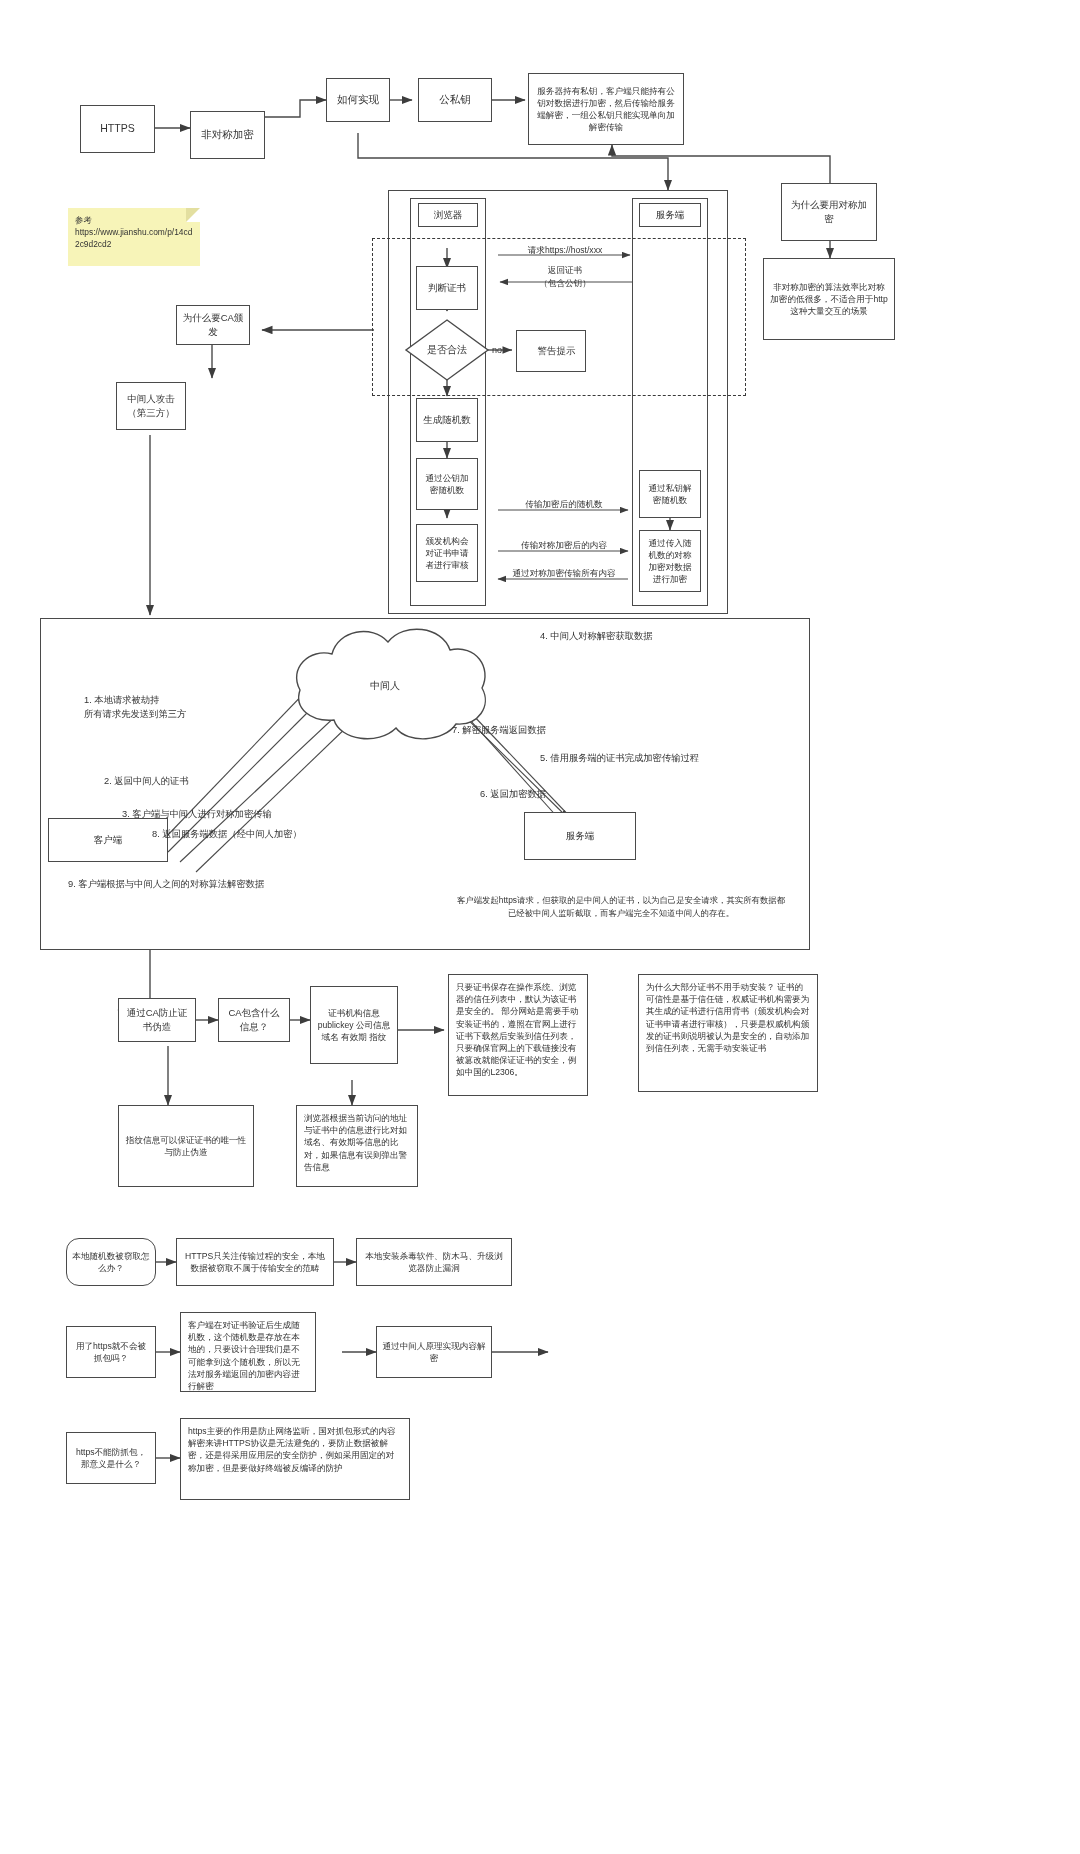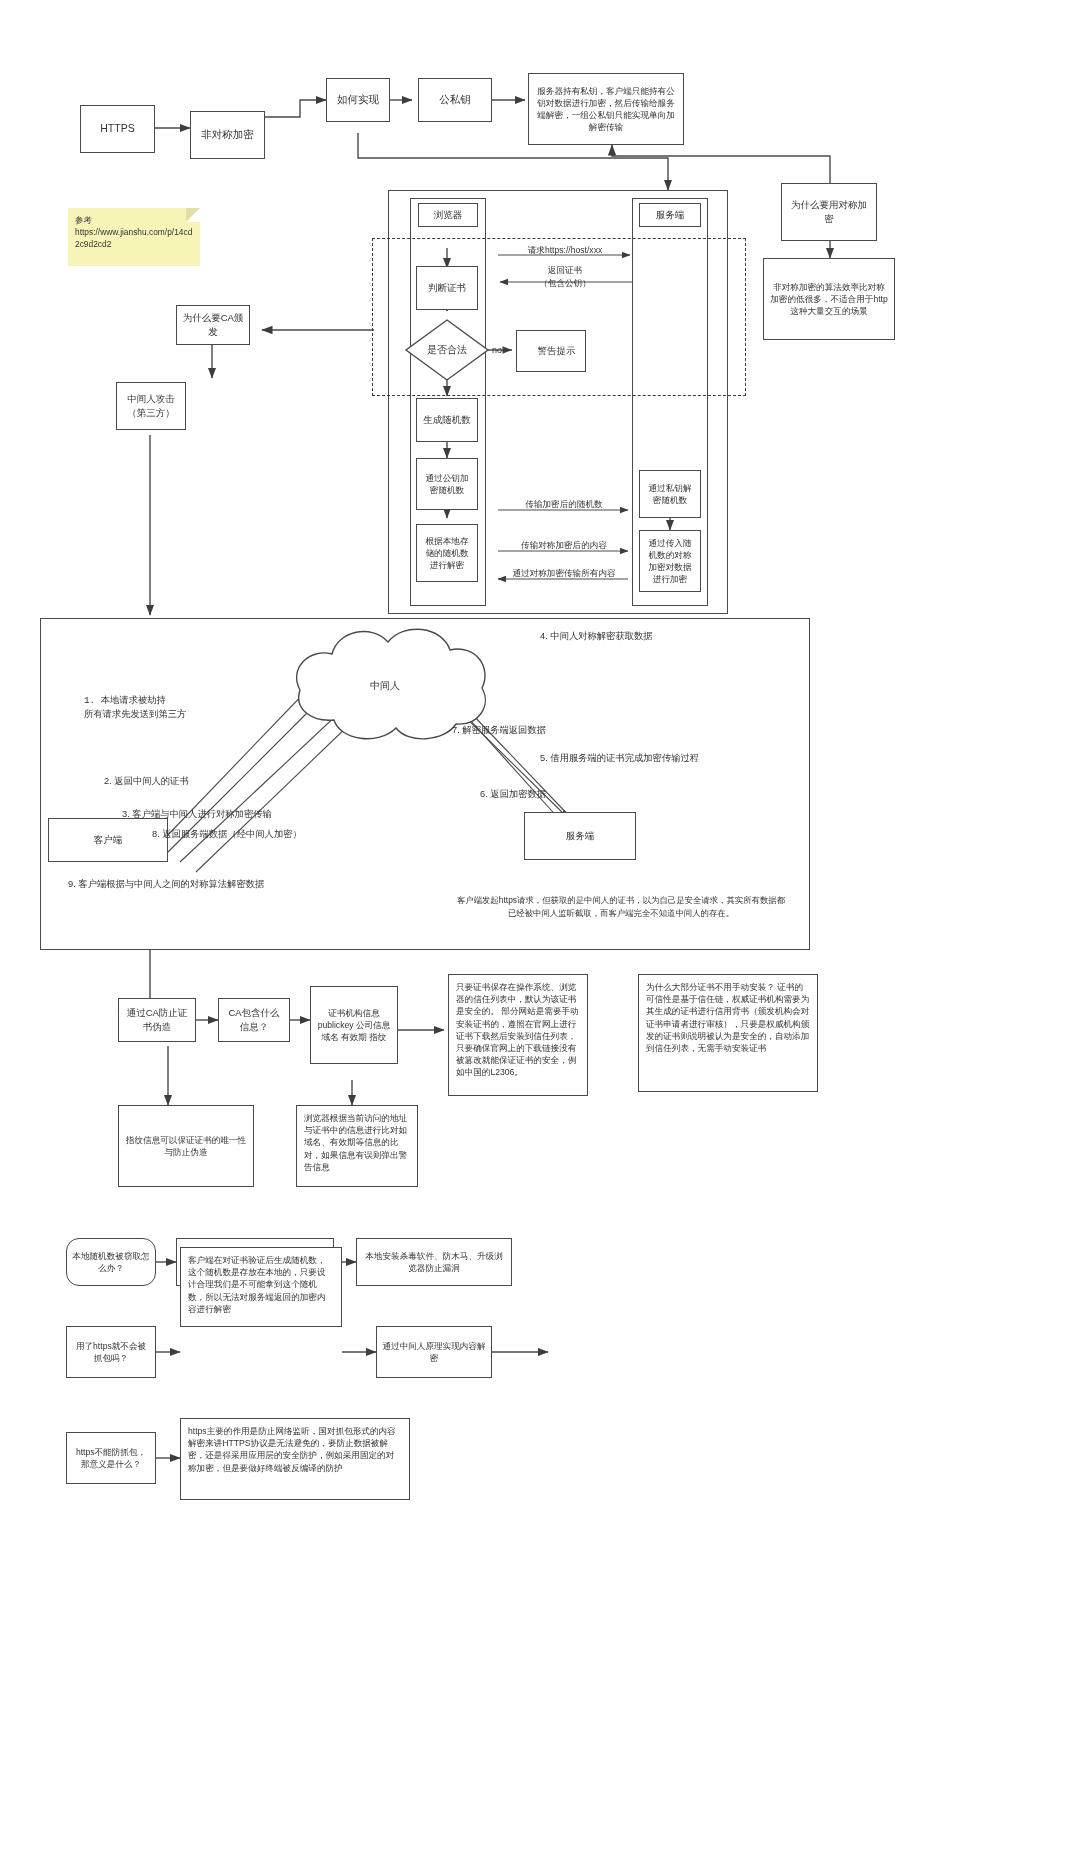--- a/index.html
+++ b/index.html
@@ -136,21 +136,21 @@
     <div class="lbl">是否合法</div>
   </div>
   <div class="plain" style="left:492px;top:344px;font-size:9px;">no</div>
 
   <div class="box small" style="left:516px;top:330px;width:70px;height:42px;padding-left:16px;">警告提示</div>
 
   <div class="box small" style="left:416px;top:398px;width:62px;height:44px;">生成随机数</div>
 
   <div class="box tiny" style="left:416px;top:458px;width:62px;height:52px;">通过公钥加密随机数</div>
 
-  <div class="box tiny" style="left:416px;top:524px;width:62px;height:58px;">根据本地存储的随机数进行解密</div>
+  <div class="box tiny" style="left:416px;top:524px;width:62px;height:58px;">颁发机构会对证书申请者进行审核</div>
 
   <div class="box tiny" style="left:639px;top:470px;width:62px;height:48px;">通过私钥解密随机数</div>
 
   <div class="box tiny" style="left:639px;top:530px;width:62px;height:62px;">通过传入随机数的对称加密对数据进行加密</div>
 
   <div class="plain c" style="left:498px;top:244px;width:134px;font-size:8.6px;">请求https://host/xxx</div>
   <div class="plain c" style="left:498px;top:264px;width:134px;font-size:8.6px;">返回证书
 （包含公钥）</div>
   <div class="plain c" style="left:500px;top:498px;width:128px;font-size:8.6px;">传输加密后的随机数</div>
   <div class="plain c" style="left:500px;top:539px;width:128px;font-size:8.6px;">传输对称加密后的内容</div>
@@ -165,21 +165,21 @@
     <path d="M300,690 C288,668 310,648 332,654 C338,630 372,624 388,642
              C404,622 442,626 450,650 C476,644 492,668 482,688
              C492,706 478,726 456,724 C444,742 408,744 396,728
              C378,746 340,740 334,720 C310,722 294,708 300,690 Z" fill="#fff" stroke="#4a4a4a" stroke-width="1.4"></path>
   </svg>
   <div class="cloudtxt" style="left:370px;top:679px;">中间人</div>
 
   <div class="box small" style="left:48px;top:818px;width:120px;height:44px;">客户端</div>
   <div class="box small" style="left:524px;top:812px;width:112px;height:48px;">服务端</div>
 
-  <div class="plain" style="left:84px;top:694px;width:210px;font-family:Liberation Mono, monospace;">1. 本地请求被劫持
+  <div class="plain" style="left:84px;top:694px;width:210px;">1. 本地请求被劫持
 所有请求先发送到第三方</div>
   <div class="plain" style="left:104px;top:775px;width:200px;">2. 返回中间人的证书</div>
   <div class="plain" style="left:122px;top:808px;width:250px;">3. 客户端与中间人进行对称加密传输</div>
   <div class="plain" style="left:540px;top:630px;width:270px;">4. 中间人对称解密获取数据</div>
   <div class="plain" style="left:540px;top:752px;width:280px;">5. 借用服务端的证书完成加密传输过程</div>
   <div class="plain" style="left:480px;top:788px;width:180px;">6. 返回加密数据</div>
   <div class="plain" style="left:452px;top:724px;width:220px;">7. 解密服务端返回数据</div>
   <div class="plain" style="left:152px;top:828px;width:260px;">8. 返回服务端数据（经中间人加密）</div>
   <div class="plain" style="left:68px;top:878px;width:300px;">9. 客户端根据与中间人之间的对称算法解密数据</div>
   <div class="plain c" style="left:452px;top:894px;width:338px;font-size:8.4px;">客户端发起https请求，但获取的是中间人的证书，以为自己是安全请求，其实所有数据都
@@ -198,19 +198,19 @@
   <div class="box tiny" style="left:118px;top:1105px;width:136px;height:82px;">指纹信息可以保证证书的唯一性与防止伪造</div>
   <div class="box tiny para" style="left:638px;top:974px;width:180px;height:118px;">为什么大部分证书不用手动安装？
 证书的可信性是基于信任链，权威证书机构需要为其生成的证书进行信用背书（颁发机构会对证书申请者进行审核），只要是权威机构颁发的证书则说明被认为是安全的，自动添加到信任列表，无需手动安装证书</div>
   <div class="box tiny para" style="left:296px;top:1105px;width:122px;height:82px;">浏览器根据当前访问的地址与证书中的信息进行比对如域名、有效期等信息的比对，如果信息有误则弹出警告信息</div>
 
   <div class="box tiny" style="left:66px;top:1238px;width:90px;height:48px;border-radius:13px;">本地随机数被窃取怎么办？</div>
   <div class="box tiny" style="left:176px;top:1238px;width:158px;height:48px;">HTTPS只关注传输过程的安全，本地数据被窃取不属于传输安全的范畴</div>
   <div class="box tiny" style="left:356px;top:1238px;width:156px;height:48px;">本地安装杀毒软件、防木马、升级浏览器防止漏洞</div>
 
   <div class="box tiny" style="left:66px;top:1326px;width:90px;height:52px;">用了https就不会被抓包吗？</div>
-  <div class="box tiny para" style="left:180px;top:1247px;width:162px;height:80px;">客户端在对证书验证后生成随机数，这个随机数是存放在本地的，只要设计合理我们是不可能拿到这个随机数，所以无法对服务端返回的加密内容进行解密</div>
+  <div class="box tiny para" style="left:180px;top:1312px;width:136px;height:80px;">客户端在对证书验证后生成随机数，这个随机数是存放在本地的，只要设计合理我们是不可能拿到这个随机数，所以无法对服务端返回的加密内容进行解密</div>
   <div class="box tiny" style="left:376px;top:1326px;width:116px;height:52px;">通过中间人原理实现内容解密</div>
 
   <div class="box tiny" style="left:66px;top:1432px;width:90px;height:52px;">https不能防抓包，那意义是什么？</div>
   <div class="box tiny para" style="left:180px;top:1418px;width:230px;height:82px;">https主要的作用是防止网络监听，国对抓包形式的内容解密来讲HTTPS协议是无法避免的，要防止数据被解密，还是得采用应用层的安全防护，例如采用固定的对称加密，但是要做好终端被反编译的防护</div>
 
 </div>
 
 </body></html>

